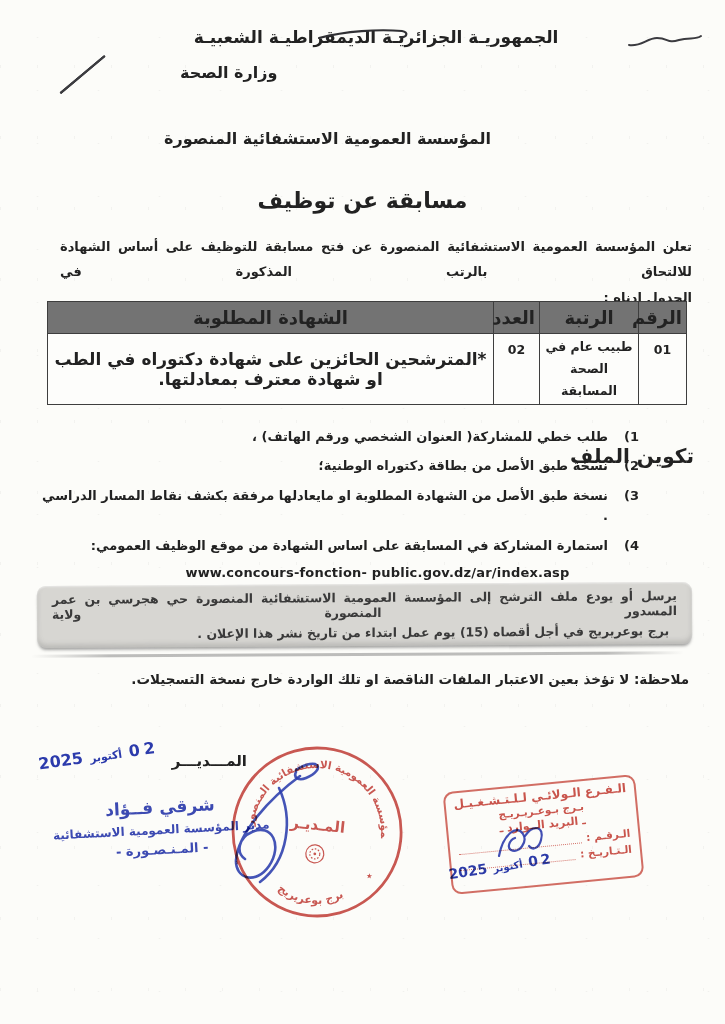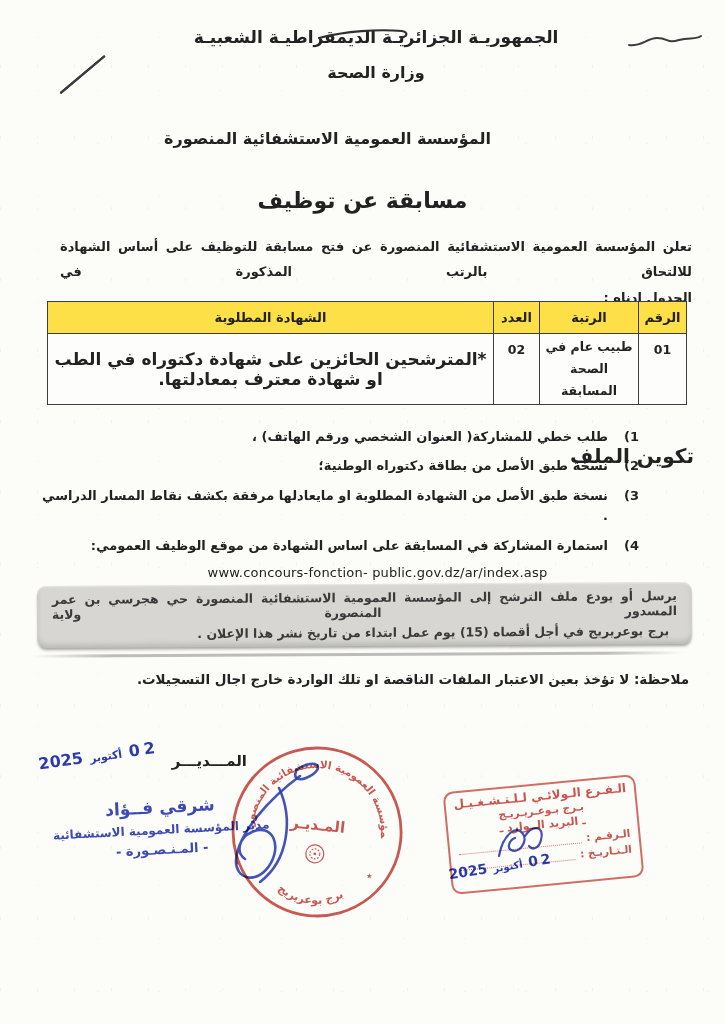--- a/index.html
+++ b/index.html
@@ -21,47 +21,47 @@
   .b{font-weight:bold;}
 
   
   .slash-mark{left:60px; top:92px; width:59px; border-top:3.6px solid #3c3c40;
     border-radius:3px; transform:rotate(-40deg); transform-origin:left center; z-index:2;}
   .squiggle-svg{left:626px; top:26px; z-index:2;}
   .strike-svg{left:316px; top:24px; z-index:2;}
 
   
   .hdr1{left:180px; top:27px; width:392px; text-align:center; font-size:17px; z-index:1;}
-  .hdr2{left:180px; top:63px; width:392px; text-align:center; font-size:16px;}
+  .hdr2{left:180px; top:63px; width:392px; text-align:left; font-size:16px;}
   .hdr3{right:212px; top:97px; font-size:16px;}
   .hdr4{right:234px; top:129px; font-size:16px;}
 
   .doc-title{left:0; right:0; top:188px; text-align:center; font-size:22px; letter-spacing:.5px;}
 
   .intro{left:36px; right:33px; top:234px; font-size:13px; line-height:1.95;}
   .intro-l1{text-align:justify; text-align-last:justify;margin-left:24px;}
   .intro-l2{text-align:right;}
 
   
   .jobs-table{left:47px; right:38px; top:301px; width:640px;
     border-collapse:collapse; table-layout:fixed; font-weight:bold;}
   .jobs-table th,.jobs-table td{border:1.4px solid #3e3e3e; text-align:center; padding:2px 4px;}
-  .jobs-table th{height:27px; font-size:13px; background:#fde047;}
+  .jobs-table th{height:27px; font-size:18px; background:#737373;}
   .jobs-table td{height:60px; font-size:12.5px; vertical-align:middle; background:#fdfdfb;}
   .jobs-table td.cell-top{vertical-align:top; padding-top:8px;}
   .jobs-table td.cert{font-size:17px;}
   .jobs-table td.rank{line-height:1.75; font-size:12.5px;}
 
   .file-title{right:31px; top:399px; font-size:20px;margin-top:45px;}
 
   .file-list{right:86px; left:40px; top:427px; font-size:13px; font-weight:bold;}
   .list-item{display:flex; gap:13px; margin-bottom:8.5px; line-height:1.6; align-items:baseline;}
   .list-item .marker{flex:0 0 auto; min-width:18px;}
   .url-line{direction:ltr; text-align:center; transform:translateX(38px);
-    font-size:13px; margin:2px 0 8px 0; font-weight:normal; letter-spacing:.2px;}
+    font-size:13px; margin:2px 0 8px 0; font-weight:bold; letter-spacing:.2px;}
 
   
   .sub-box{left:37px; right:33px; top:584px; height:62px; background:#d7d6d2;
     border-radius:9px; transform:rotate(-.35deg); z-index:1;
     box-shadow:0 3px 3px -1px rgba(105,105,105,.6), inset 0 1px 2px rgba(255,255,255,.55), inset 0 -3px 5px rgba(115,115,115,.3);
     display:flex; flex-direction:column; justify-content:center; gap:5px; padding:0 15px; box-sizing:border-box;
     font-size:12.5px; font-weight:bold; color:#3a3a3a;}
   .sub-l1{text-align:justify; text-align-last:justify;}
   .sub-l2{text-align:right; padding-right:8px;}
   .sub-shadow{left:31px; right:41px; top:653px; height:3px; border-radius:2px; transform:rotate(-.3deg);
@@ -189,21 +189,21 @@
       <span>ظرفان بريديان (01حجم كبيرو01حجم صغير+طابع بريدي ) .</span>
     </div>
   </div>
 
   <div class="abs sub-box">
     <div class="sub-l1">يرسل أو يودع ملف الترشح إلى المؤسسة العمومية الاستشفائية المنصورة حي هجرسي بن عمر المسدور المنصورة  ولاية</div>
     <div class="sub-l2">برج بوعريريج  في أجل أقصاه (15) يوم عمل ابتداء من تاريخ نشر هذا الإعلان .</div>
   </div>
   <div class="abs sub-shadow"></div>
 
-  <div class="abs note-line b">ملاحظة: لا تؤخذ بعين الاعتبار الملفات الناقصة او تلك الواردة خارج اجال التسجيلات.</div>
+  <div class="abs note-line b">ملاحظة: لا تؤخذ بعين الاعتبار الملفات الناقصة او تلك الواردة خارج نسخة التسجيلات.</div>
 
   <div class="abs director-label b">المـــديـــر</div>
 
   <div class="abs date-stamp ink">
     <span class="ds-day">02</span>
     <span class="ds-month">أكتوبر</span>
     <span class="ds-year">2025</span>
   </div>
 
   <div class="abs name-stamp ink">

